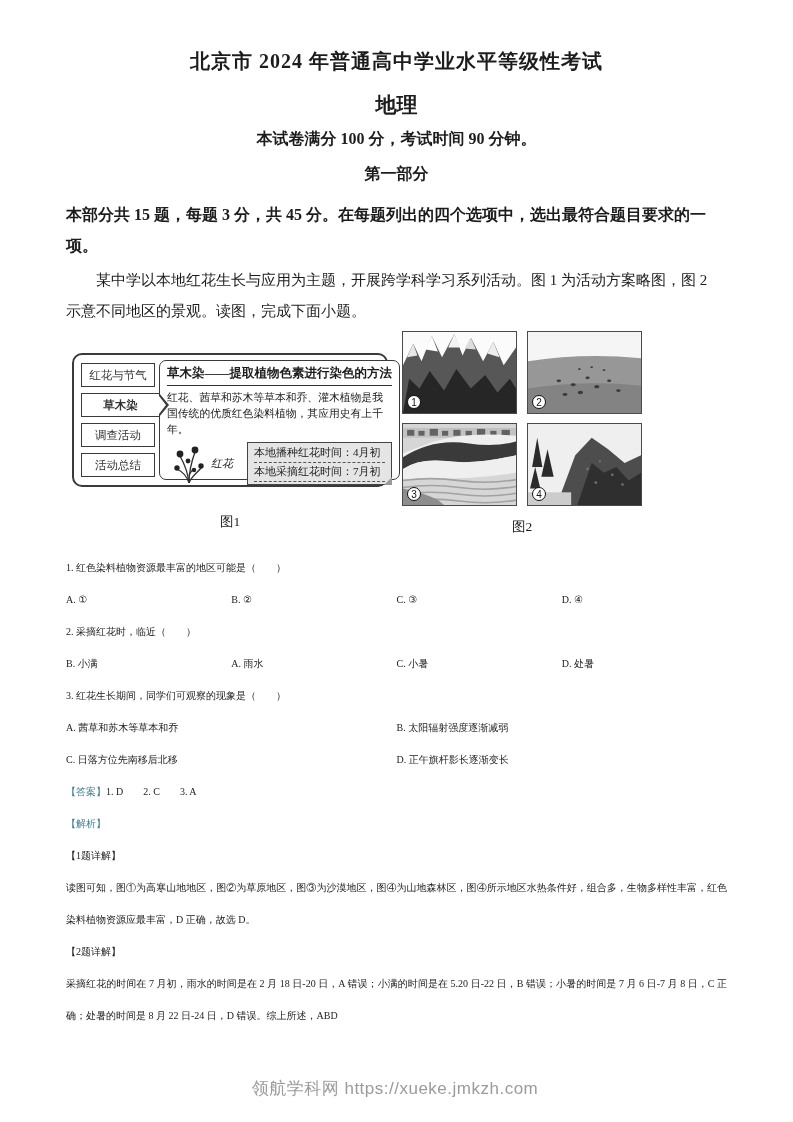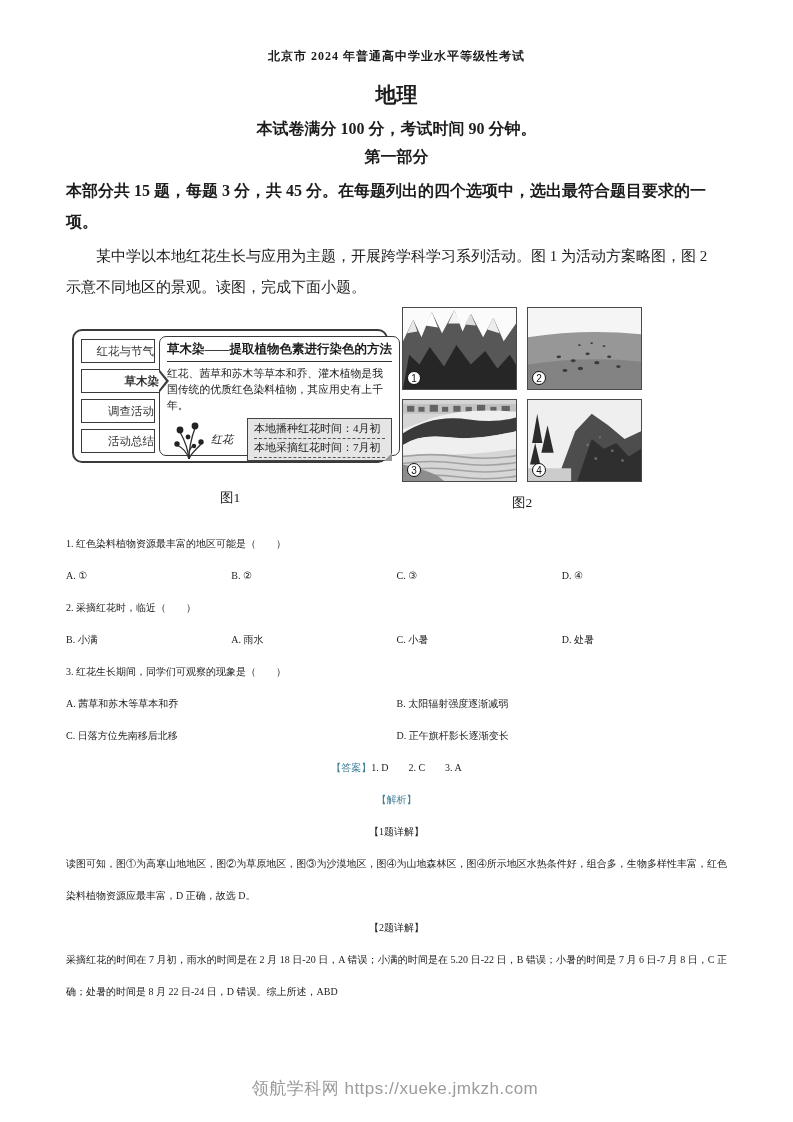--- a/index.html
+++ b/index.html
@@ -4,35 +4,35 @@
 <style>
   * { box-sizing: border-box; }
   html,body { margin:0; padding:0; }
   body {
     width:793px; height:1122px; position:relative; overflow:hidden;
     background:#ffffff; color:#1c1c1c;
     font-family:"Liberation Serif","DejaVu Serif",serif;
   }
   .doc { padding:48px 66px 0 66px; }
 
-  .title { font-size:12px; font-weight:bold; text-align:center; margin:0 0 16px 0; letter-spacing:1px; }
+  .title { font-size:20px; font-weight:bold; text-align:center; margin:0 0 16px 0; letter-spacing:1px; }
   .subject { font-size:21px; font-weight:bold; text-align:center; margin:0 0 10px 0; }
   .exam-info { font-size:16px; font-weight:bold; text-align:center; margin:0 0 4px 0; }
-  .part-heading { font-size:16px; font-weight:bold; text-align:center; margin:7px; }
+  .part-heading { font-size:16px; font-weight:bold; text-align:center; margin:14px; }
   .instructions { font-size:16px; font-weight:bold; line-height:31px; margin:0 0 4px 0; }
   .intro { font-size:15px; line-height:31px; text-indent:2em; margin:0 13px 4px 0; }
 
   
   .figures { display:flex; align-items:flex-start; margin:4px 0 16px 6px; }
   .fig1-wrap { width:316px; margin-top:22px; }
   .fig1-outer { border:2px solid #3a3a3a; border-radius:10px; padding:5px; display:flex; height:134px; background:#fff; }
   .fig1-side { width:90px; display:flex; flex-direction:column; justify-content:space-between; padding:3px 0 3px 2px; }
   .side-box {
     width:74px; height:24px; border:1px solid #3a3a3a; color:#333;
-    font-size:11.5px; text-align:right; line-height:22px; background:#fff;
+    font-size:11.5px; text-align:center; line-height:22px; background:#fff;
   }
   .side-box.arrow { position:relative; border-right:none; font-weight:bold; width:78px; }
   .side-box.arrow::before {
     content:""; position:absolute; left:100%; top:-1px; width:0; height:0;
     border-top:12px solid transparent; border-bottom:12px solid transparent; border-left:10px solid #3a3a3a;
   }
   .side-box.arrow::after {
     content:""; position:absolute; left:100%; top:2px; width:0; height:0;
     border-top:9px solid transparent; border-bottom:9px solid transparent; border-left:7px solid #ffffff;
   }
@@ -62,21 +62,21 @@
   .fig2-wrap .caption { margin-top:12px; }
 
   
   .qa { font-size:10px; line-height:32px; }
   .q-text { margin:0; }
   .opts { display:grid; margin:0; }
   .opts.c4 { grid-template-columns:1fr 1fr 1fr 1fr; }
   .opts.c2 { grid-template-columns:1fr 1fr; }
   .teal { color:var(--accent,#3f7d96); }
   .expl { margin:0; text-align:justify; }
-  .heading-line { margin:0;text-align:center; }
+  .heading-line { margin:0; }
 
   .footer {
     position:absolute; left:0; right:3px; bottom:22px; text-align:center;
     font-family:"Liberation Sans","DejaVu Sans",sans-serif;
     font-size:17px; color:var(--footer-gray,#9b9b9b); letter-spacing:0.5px;
   }
 </style>
 </head>
 <body>
 

